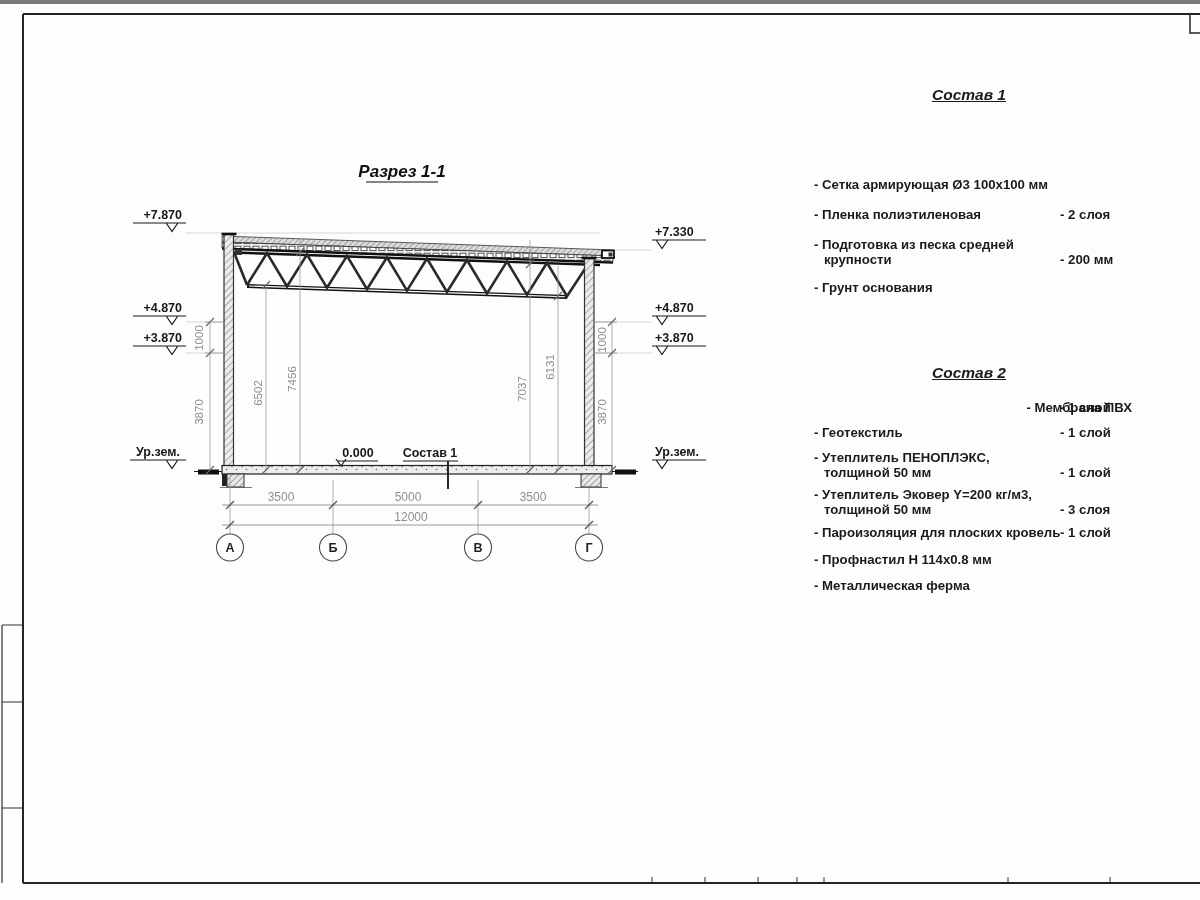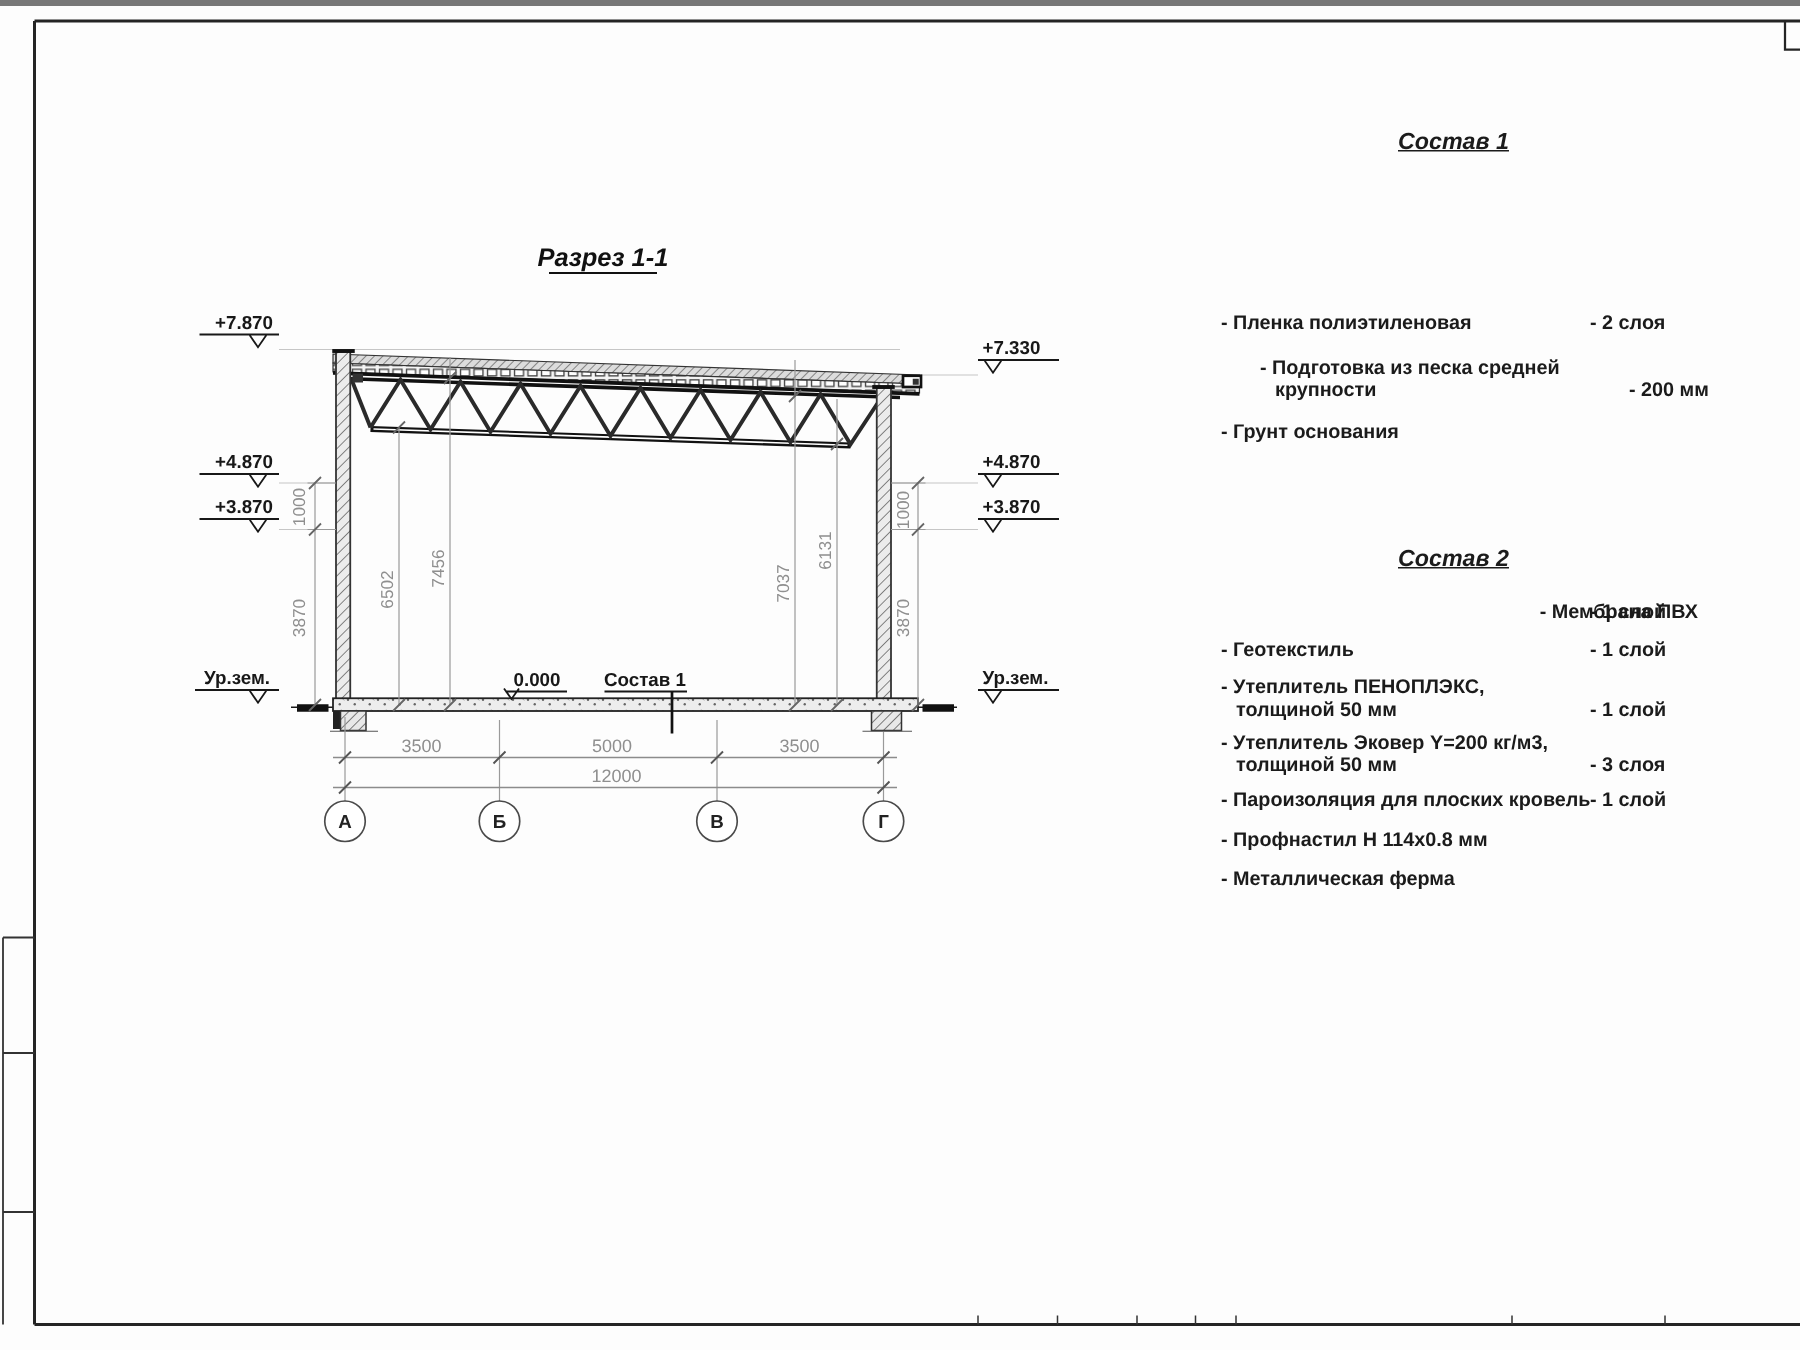--- a/index.html
+++ b/index.html
@@ -203,26 +203,31 @@
     <circle cx="589" cy="547.5" r="13.5" fill="#fff" stroke="#4a4a4a" stroke-width="1.1"></circle>
     <text x="230" y="552" text-anchor="middle" class="t-axis">А</text>
     <text x="333" y="552" text-anchor="middle" class="t-axis">Б</text>
     <text x="478" y="552" text-anchor="middle" class="t-axis">В</text>
     <text x="589" y="552" text-anchor="middle" class="t-axis">Г</text>
   </g>
 </svg>
 
 <div class="panel" style="left:806px;top:84px;height:240px;">
   <div class="ptitle" style="margin-top:3px;">Состав 1</div>
+  <div class="item" style="top:93px;">
+    <span>- Сетка армирующая Ø3 100х100 мм</span>
+    
+    
+  </div>
   <div class="item" style="top:123px;">
     <span>- Пленка полиэтиленовая</span>
     
     <span class="val">-  2 слоя</span>
   </div>
-  <div class="item" style="top:153px;margin-left:26px;">
+  <div class="item" style="top:153px;">
     <span>- Подготовка из песка средней</span>
     <span class="l2">крупности</span>
     <span class="val">- 200 мм</span>
   </div>
   <div class="item" style="top:196px;">
     <span>- Грунт основания</span>
     
     
   </div>
 </div>

